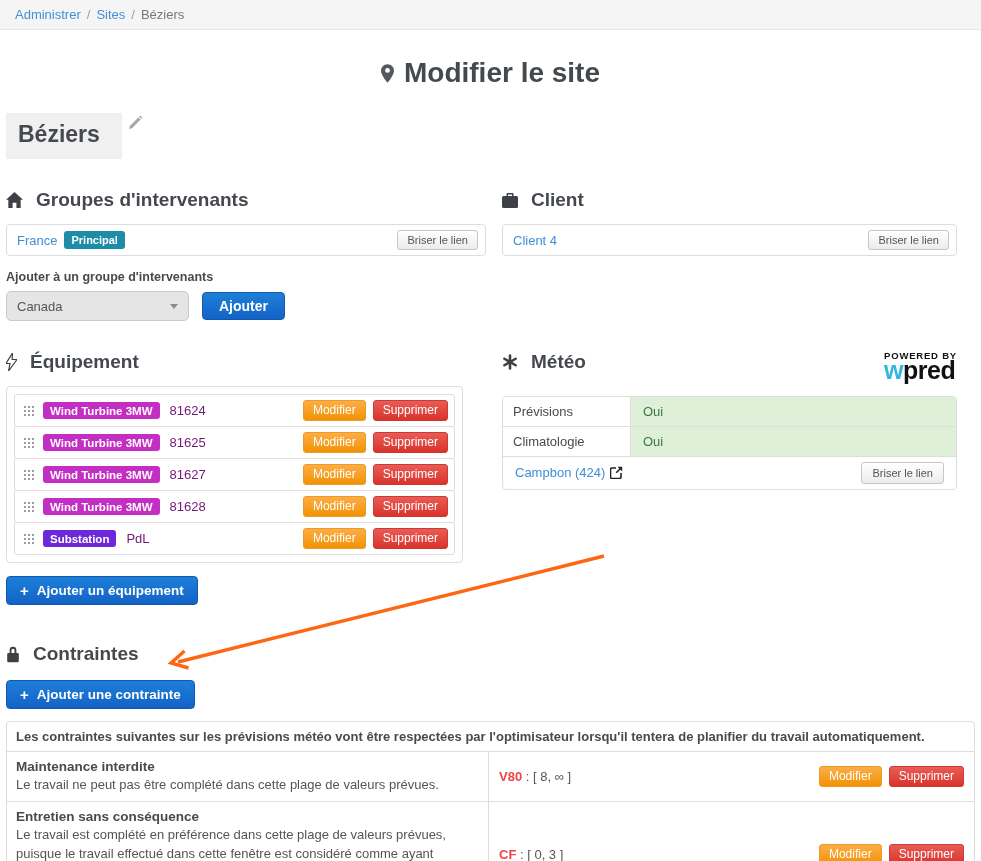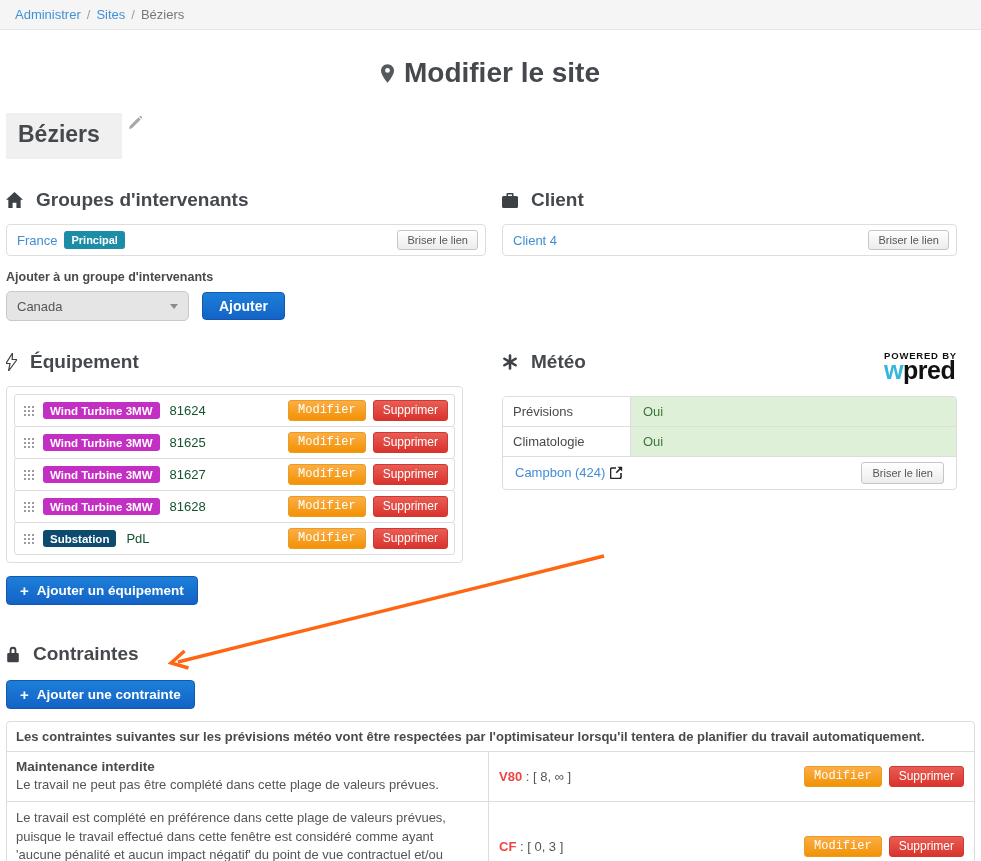--- a/index.html
+++ b/index.html
@@ -57,25 +57,25 @@
     padding: 7px; }
   .equip-row { border: 1px solid #ddd; border-radius: 3px; display: flex; align-items: center;
     padding: 4px 6px 4px 8px; background: #fff; height: 33px; }
   .equip-row + .equip-row { margin-top: -1px; }
   .drag-handle { width: 11px; height: 11px; flex: 0 0 11px;
     background-image: radial-gradient(#9b9b9b 1px, transparent 1.2px);
     background-size: 4px 4px; background-position: 0 0; cursor: grab; }
   .badge-type { color: #fff; font-weight: bold; font-size: 11.5px; padding: 2.5px 7px;
     border-radius: 3px; margin-left: 9px; white-space: nowrap; }
   .badge-magenta { background: #c32ec3; }
-  .badge-orange  { background: #0c4a6e; }
-  .equip-name { margin-left: 10px; font-size: 13px; color: #14532d; }
+  .badge-orange  { background: #6d28d9; }
+  .equip-name { margin-left: 10px; font-size: 13px; color: #701a75; }
   .row-actions { margin-left: auto; display: flex; gap: 7px; }
   .btn-warning { background: linear-gradient(#fbad47,#f29305); border: 1px solid #eb9c23;
-    color: #fff; font-size: 12px; padding: 2px 9px 3px; border-radius: 3px; cursor: pointer; font-family: Liberation Mono, monospace; }
+    color: #fff; font-size: 12px; padding: 2px 9px 3px; border-radius: 3px; cursor: pointer; font-family: Liberation Sans, sans-serif; }
   .btn-danger { background: linear-gradient(#e85d55,#d9342c); border: 1px solid #cf3834;
     color: #fff; font-size: 12px; padding: 2px 9px 3px; border-radius: 3px; cursor: pointer; font-family: inherit; }
   .btn-add { margin-top: 13px; display: inline-flex; align-items: center; gap: 8px;
     font-size: 13.5px; padding: 6px 13px; }
   .btn-add .plus { font-weight: bold; font-size: 15px; line-height: 1; }
 
   
   .meteo-head { display: flex; justify-content: space-between; align-items: flex-start; }
   .meteo-head h2 { margin-top: 30px; }
   .wpred { margin-top: 30px; line-height: 1; text-align: left; }
@@ -326,20 +326,21 @@
           <span><span class="metric">V80</span><span> : [ 8, ∞ ]</span></span>
           <span class="row-actions">
             <button class="btn-warning">Modifier</button>
             <button class="btn-danger">Supprimer</button>
           </span>
         </div>
       </div>
 
       <div class="crow">
         <div class="crow-desc">
+          <div class="crow-title">Entretien sans conséquence</div>
           <div class="crow-text">Le travail est complété en préférence dans cette plage de valeurs prévues, puisque le travail effectué dans cette fenêtre est considéré comme ayant 'aucune pénalité et aucun impact négatif' du point de vue contractuel et/ou disponibilité des éoliennes.</div>
         </div>
         <div class="crow-val">
           <span><span class="metric">CF</span><span> : [ 0, 3 ]</span></span>
           <span class="row-actions">
             <button class="btn-warning">Modifier</button>
             <button class="btn-danger">Supprimer</button>
           </span>
         </div>
       </div>

